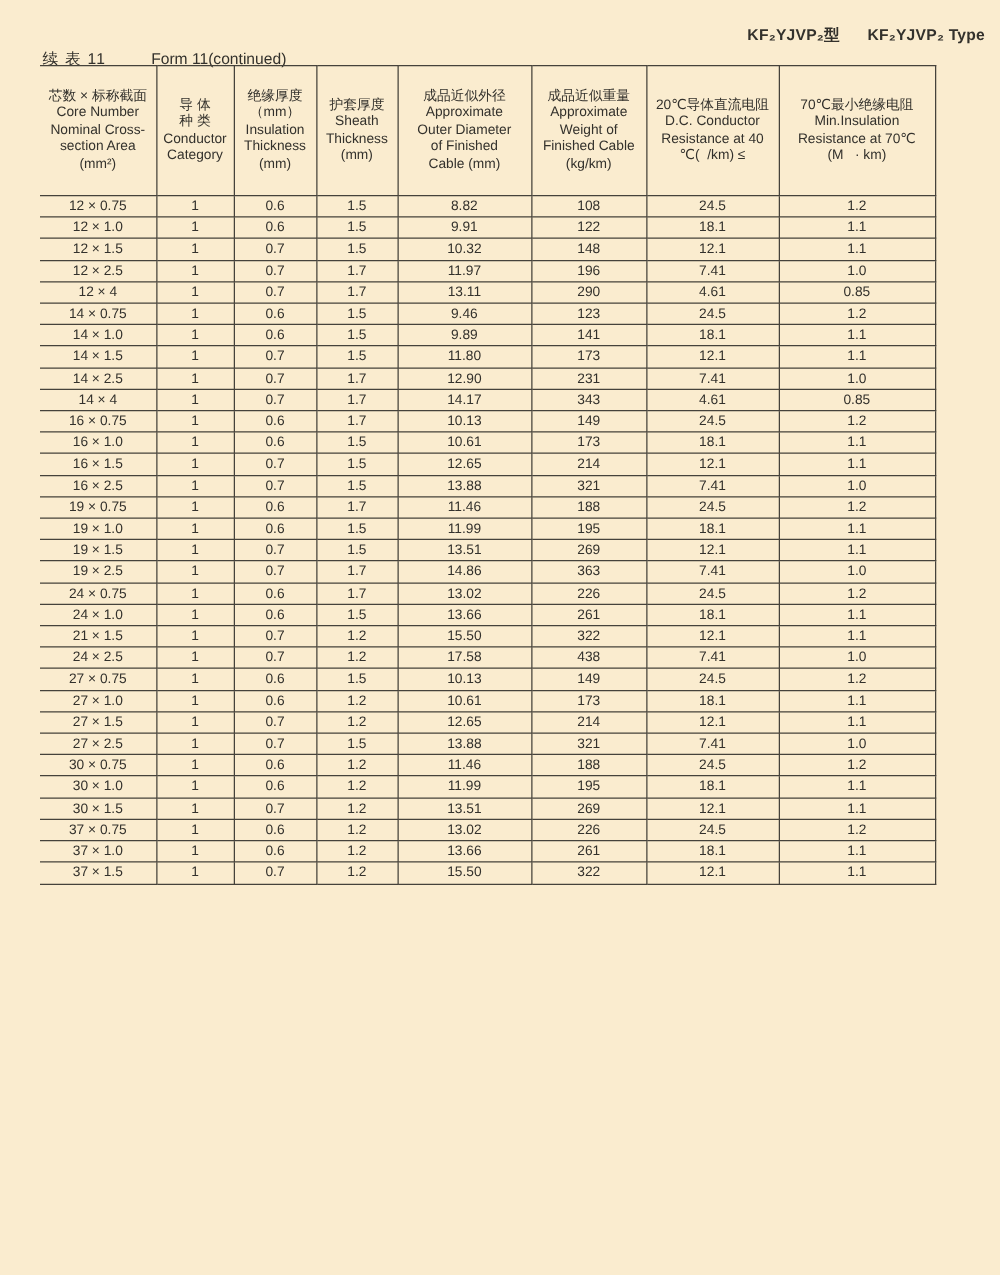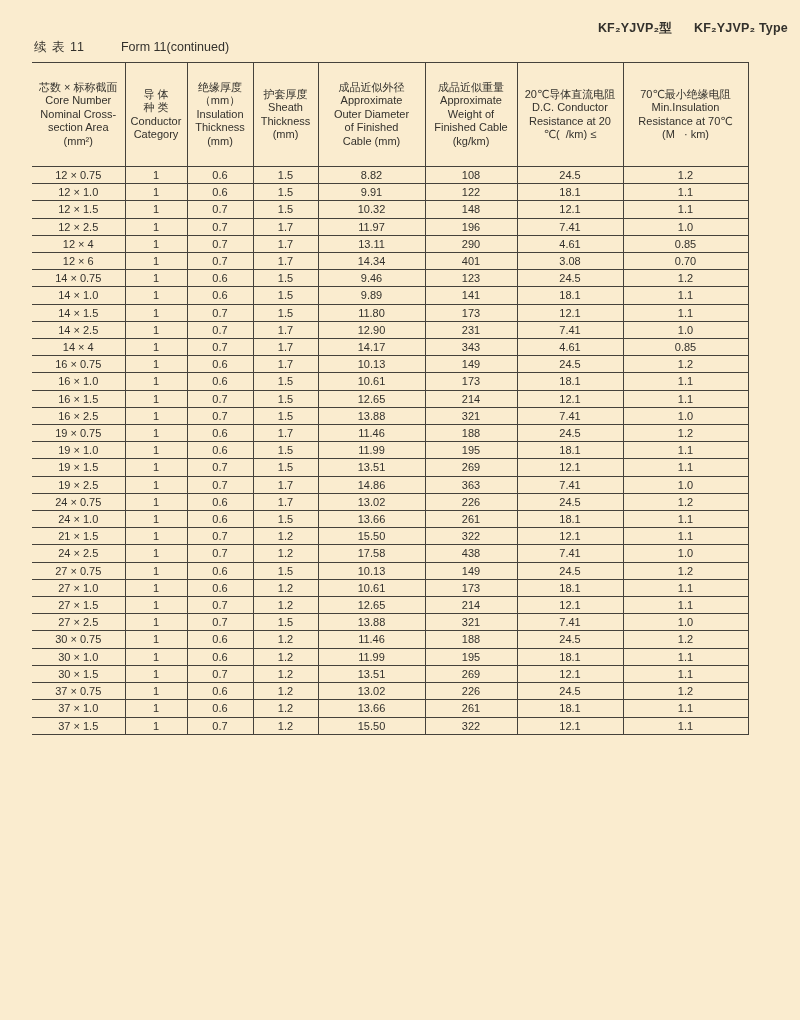--- a/index.html
+++ b/index.html
@@ -17,21 +17,21 @@
     white-space:nowrap;
     margin-left:40px;
   }
   .page-title .model { margin-right:22px; }
   .caption {
     position:absolute; top:39px; left:34px;
     font-size:12.5px; white-space:nowrap;
   }
   .caption .cn { font-weight:400; letter-spacing:1px; }
   .caption .en { margin-left:36px; font-weight:500; }
-  .table-wrap { position:absolute; top:62px; left:32px; width:716px; }
+  .table-wrap { position:absolute; top:52px; left:32px; width:716px; }
   table { border-collapse:collapse; table-layout:fixed; width:716px; }
   th, td { border:1.2px solid #45423b; }
   th:first-child, td:first-child { border-left:none; }
   thead th {
     height:99px; vertical-align:middle;
     font-weight:normal; padding:2px 0;
   }
   .hline { font-size:11px; line-height:13.5px; white-space:nowrap; text-align:center; }
   tbody td {
     height:16.2px; padding:0;
@@ -101,21 +101,21 @@
           <th>
             <div class="hline">成品近似重量</div>
             <div class="hline">Approximate</div>
             <div class="hline">Weight of</div>
             <div class="hline">Finished Cable</div>
             <div class="hline">(kg/km)</div>
           </th>
           <th>
             <div class="hline">20℃导体直流电阻</div>
             <div class="hline">D.C. Conductor</div>
-            <div class="hline">Resistance at 20</div>
+            <div class="hline">Resistance at 40</div>
             <div class="hline">℃(&nbsp;&nbsp;/km) ≤</div>
           </th>
           <th>
             <div class="hline">70℃最小绝缘电阻</div>
             <div class="hline">Min.Insulation</div>
             <div class="hline">Resistance at 70℃</div>
             <div class="hline">(M&nbsp;&nbsp;&nbsp;· km)</div>
           </th>
         </tr>
     </thead>
@@ -162,30 +162,20 @@
         </tr>
         <tr>
           <td>12 × 4</td>
           <td>1</td>
           <td>0.7</td>
           <td>1.7</td>
           <td>13.11</td>
           <td>290</td>
           <td>4.61</td>
           <td>0.85</td>
-        </tr>
-        <tr>
-          <td>12 × 6</td>
-          <td>1</td>
-          <td>0.7</td>
-          <td>1.7</td>
-          <td>14.34</td>
-          <td>401</td>
-          <td>3.08</td>
-          <td>0.70</td>
         </tr>
         <tr>
           <td>14 × 0.75</td>
           <td>1</td>
           <td>0.6</td>
           <td>1.5</td>
           <td>9.46</td>
           <td>123</td>
           <td>24.5</td>
           <td>1.2</td>

